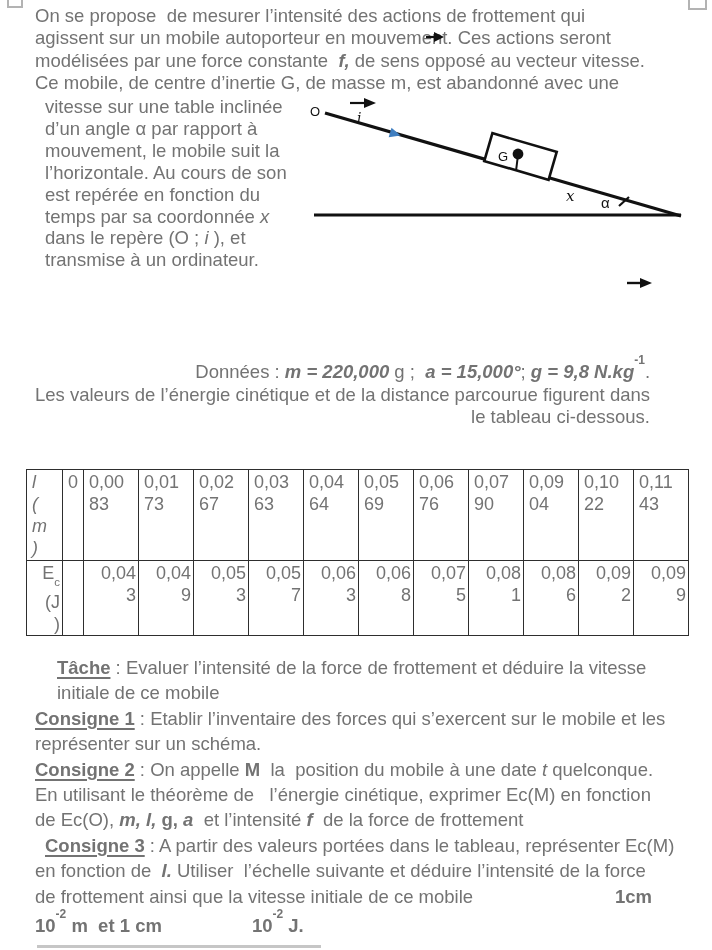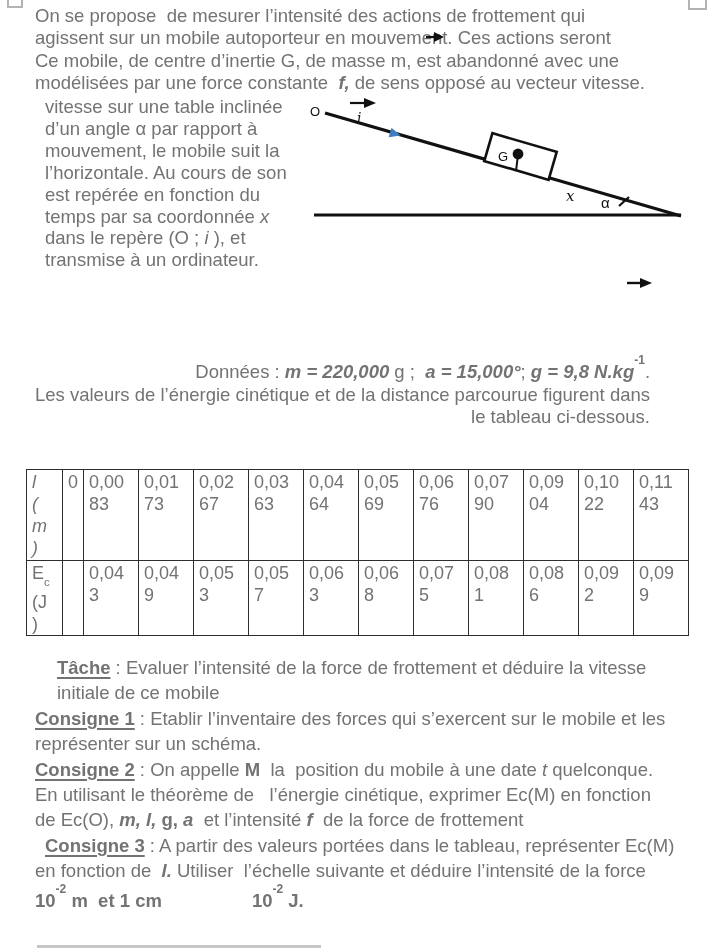--- a/index.html
+++ b/index.html
@@ -24,43 +24,43 @@
   .ind10{margin-left:10px;}
   sup.s{font-size:12px;position:relative;top:-7px;font-weight:bold;}
   sub.sb{font-size:11.5px;position:relative;top:2px;}
   .rel{position:relative;}
   .cm1{position:absolute;left:580px;top:0;font-weight:bold;}
   .spacer{display:inline-block;width:90px;}
   
   .datatable{position:absolute;left:26px;top:469px;border-collapse:collapse;font-size:18px;table-layout:fixed;}
   .datatable td{border:1.4px solid #2e2e2e;vertical-align:top;padding:1px 2px 0 5px;white-space:pre-line;line-height:22px;overflow:hidden;}
   .datatable tr.r1 td{height:89px;}
-  .datatable tr.r2 td{height:66px;}
+  .datatable tr.r2 td{height:66px;text-align:right;}
   .lab1{font-style:italic;}
   
   .diagram{position:absolute;left:300px;top:92px;width:410px;height:200px;}
   .m-arrow{position:absolute;left:426px;top:29px;width:18px;height:12px;}
   .bottom-rule{position:absolute;left:37px;top:945px;width:284px;height:3px;background:#c6c6c6;}
   .corner{position:absolute;border:2px solid #b3b3b3;background:#fff;}
   .corner.cl{left:7px;top:-9px;width:12px;height:13px;}
   .corner.cr{left:688px;top:-7px;width:15px;height:13px;}
 </style>
 </head>
 <body>
 
 <div class="page">
 
   <div class="corner cl"></div>
   <div class="corner cr"></div>
 
   <div class="intro">
     <div class="line">On se propose  de mesurer l’intensité des actions de frottement qui</div>
     <div class="line">agissent sur un mobile autoporteur en mouvement. Ces actions seront</div>
+    <div class="line"><span>modélisées par une force constante  </span><span class="bi">f,</span><span> de sens opposé au vecteur vitesse.</span></div>
     <div class="line">Ce mobile, de centre d’inertie G, de masse m, est abandonné avec une</div>
-    <div class="line"><span>modélisées par une force constante  </span><span class="bi">f,</span><span> de sens opposé au vecteur vitesse.</span></div>
   </div>
 
   <div class="m-arrow">
     <svg width="18" height="12" viewBox="0 0 18 12">
         <line x1="0" y1="6" x2="9" y2="6" stroke="#111" stroke-width="2.2"></line>
         <polygon points="8,1 18,6 8,11" fill="#111"></polygon>
       </svg>
   </div>
 
   <div class="introcol">
@@ -185,18 +185,19 @@
   <div class="tasks">
     <div class="line ind22"><span class="ul">Tâche</span><span> : Evaluer l’intensité de la force de frottement et déduire la vitesse</span></div>
     <div class="line ind22">initiale de ce mobile</div>
     <div class="line"><span class="ul">Consigne 1</span><span> : Etablir l’inventaire des forces qui s’exercent sur le mobile et les</span></div>
     <div class="line">représenter sur un schéma.</div>
     <div class="line"><span class="ul">Consigne 2</span><span> : On appelle </span><span class="b">M</span><span>  la  position du mobile à une date </span><span class="i">t</span><span> quelconque.</span></div>
     <div class="line">En utilisant le théorème de   l’énergie cinétique, exprimer Ec(M) en fonction</div>
     <div class="line"><span>de Ec(O), </span><span class="bi">m, l,</span><span class="b"> g,</span><span class="bi"> a</span><span>  et l’intensité </span><span class="bi">f</span><span>  de la force de frottement</span></div>
     <div class="line ind10"><span class="ul">Consigne 3</span><span> : A partir des valeurs portées dans le tableau, représenter Ec(M)</span></div>
     <div class="line"><span>en fonction de  </span><span class="bi">l.</span><span> Utiliser  l’échelle suivante et déduire l’intensité de la force</span></div>
+    <div class="line rel"><span>de frottement ainsi que la vitesse initiale de ce mobile</span><span class="cm1">1cm</span></div>
     <div class="line"><span class="b">10</span><sup class="s">-2</sup><span class="b"> m  et 1 cm</span><span class="spacer"></span><span class="b">10</span><sup class="s">-2</sup><span class="b"> J.</span></div>
   </div>
 
   <div class="bottom-rule"></div>
 
 </div>
 
 </body></html>

